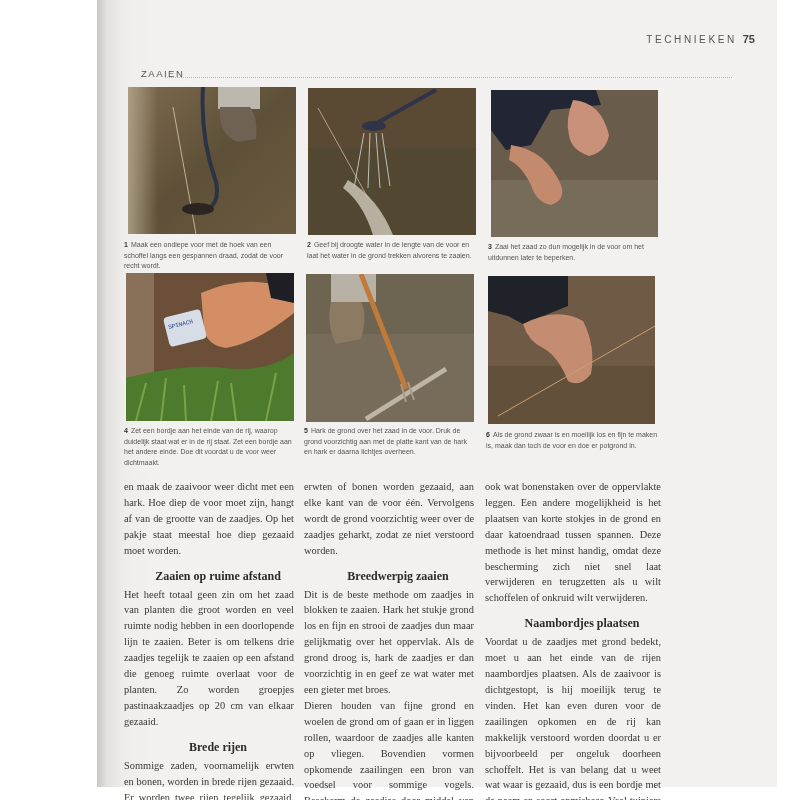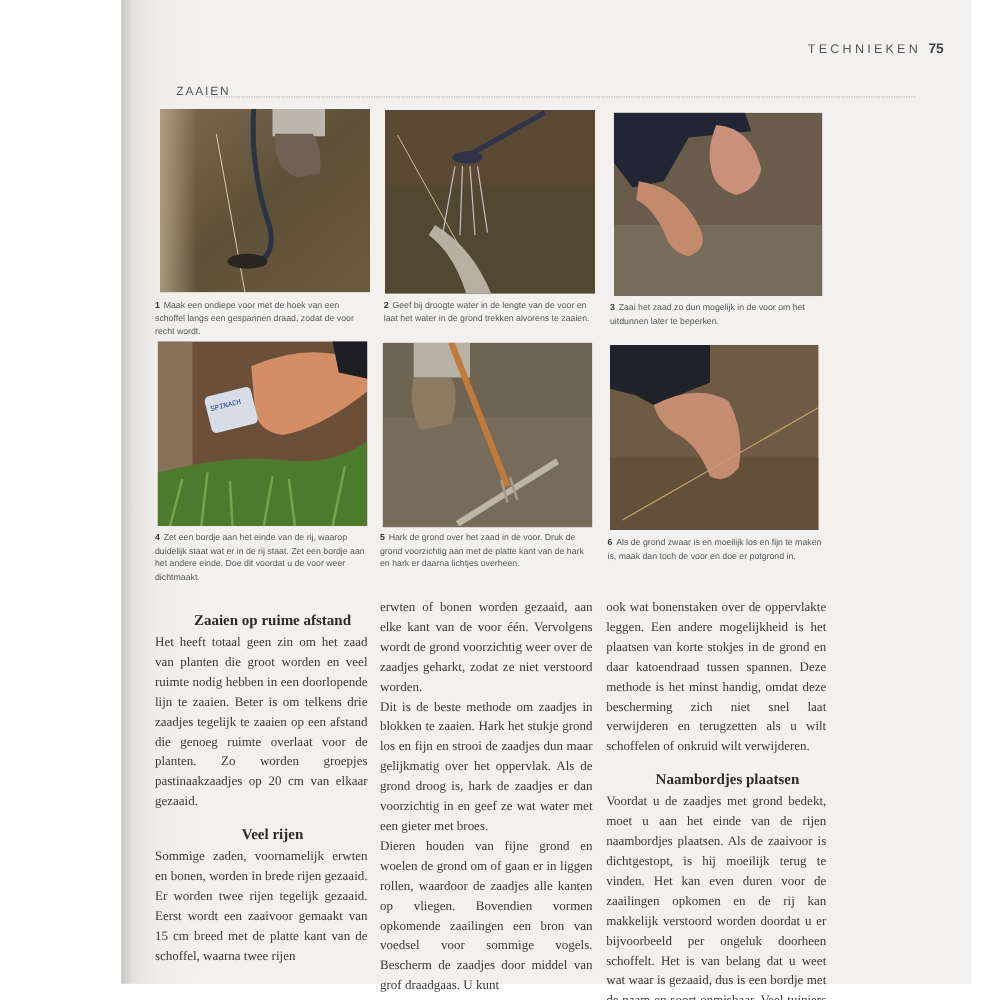--- a/index.html
+++ b/index.html
@@ -111,28 +111,30 @@
       <path d="M35 48 Q70 30 95 45 Q108 70 103 98 Q92 112 80 105 Q70 80 55 72 Q40 65 35 48 Z" fill="#c48c70"></path>
       <path d="M10 140 L167 50" stroke="#c8a070" stroke-width="1"></path>
     </svg>
   </div>
 
   <div class="caption" style="left:27px; top:426px;"><b>4</b><span>Zet een bordje aan het einde van de rij, waarop duidelijk staat wat er in de rij staat. Zet een bordje aan het andere einde. Doe dit voordat u de voor weer dichtmaakt.</span></div>
   <div class="caption" style="left:207px; top:426px;"><b>5</b><span>Hark de grond over het zaad in de voor. Druk de grond voorzichtig aan met de platte kant van de hark en hark er daarna lichtjes overheen.</span></div>
   <div class="caption" style="left:389px; top:430px;"><b>6</b><span>Als de grond zwaar is en moeilijk los en fijn te maken is, maak dan toch de voor en doe er potgrond in.</span></div>
 
   <div class="col" style="left:27px;">
+    <p>en maak de zaaivoor weer dicht met een hark. Hoe diep de voor moet zijn, hangt af van de grootte van de zaadjes. Op het pakje staat meestal hoe diep gezaaid moet worden.</p>
     <h3>Zaaien op ruime afstand</h3>
     <p>Het heeft totaal geen zin om het zaad van planten die groot worden en veel ruimte nodig hebben in een doorlopende lijn te zaaien. Beter is om telkens drie zaadjes tegelijk te zaaien op een afstand die genoeg ruimte overlaat voor de planten. Zo worden groepjes pastinaakzaadjes op 20 cm van elkaar gezaaid.</p>
-    <h3>Veel rijen</h3>
+    <h3>Brede rijen</h3>
     <p>Sommige zaden, voornamelijk erwten en bonen, worden in brede rijen gezaaid. Er worden twee rijen tegelijk gezaaid. Eerst wordt een zaaivoor gemaakt van 15 cm breed met de platte kant van de schoffel, waarna twee rijen</p>
   </div>
 
   <div class="col" style="left:207px;">
     <p>erwten of bonen worden gezaaid, aan elke kant van de voor één. Vervolgens wordt de grond voorzichtig weer over de zaadjes geharkt, zodat ze niet verstoord worden.</p>
+    <h3>Breedwerpig zaaien</h3>
     <p>Dit is de beste methode om zaadjes in blokken te zaaien. Hark het stukje grond los en fijn en strooi de zaadjes dun maar gelijkmatig over het oppervlak. Als de grond droog is, hark de zaadjes er dan voorzichtig in en geef ze wat water met een gieter met broes.</p>
     <p>Dieren houden van fijne grond en woelen de grond om of gaan er in liggen rollen, waardoor de zaadjes alle kanten op vliegen. Bovendien vormen opkomende zaailingen een bron van voedsel voor sommige vogels. Bescherm de zaadjes door middel van grof draadgaas. U kunt</p>
   </div>
 
   <div class="col" style="left:388px; width:176px;">
     <p>ook wat bonenstaken over de oppervlakte leggen. Een andere mogelijkheid is het plaatsen van korte stokjes in de grond en daar katoendraad tussen spannen. Deze methode is het minst handig, omdat deze bescherming zich niet snel laat verwijderen en terugzetten als u wilt schoffelen of onkruid wilt verwijderen.</p>
     <h3>Naambordjes plaatsen</h3>
     <p>Voordat u de zaadjes met grond bedekt, moet u aan het einde van de rijen naambordjes plaatsen. Als de zaaivoor is dichtgestopt, is hij moeilijk terug te vinden. Het kan even duren voor de zaailingen opkomen en de rij kan makkelijk verstoord worden doordat u er bijvoorbeeld per ongeluk doorheen schoffelt. Het is van belang dat u weet wat waar is gezaaid, dus is een bordje met de naam en soort onmisbaar. Veel tuiniers prikken de zaadverpakking op een paaltje, maar die vergaat snel of waait weg.</p>
   </div>
 

